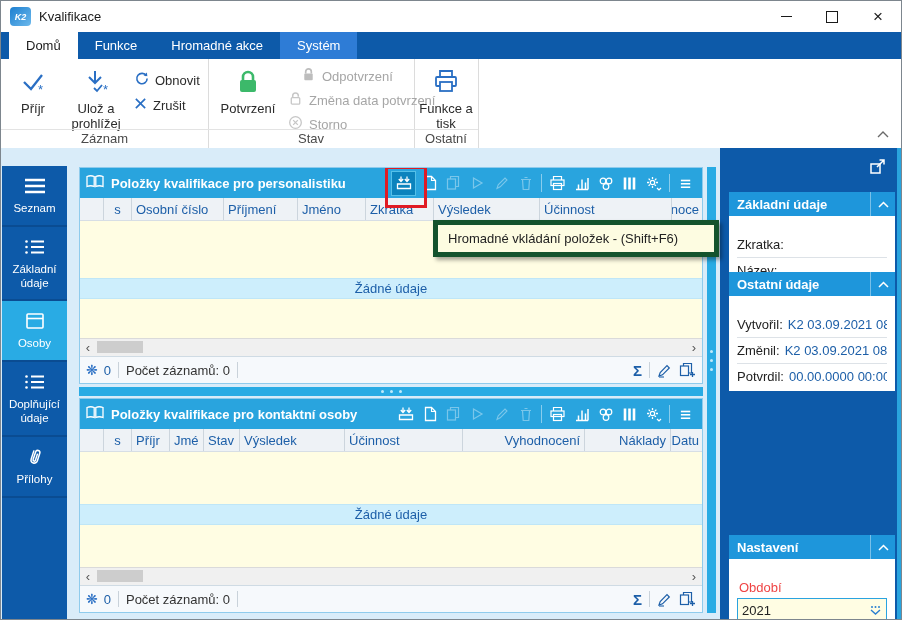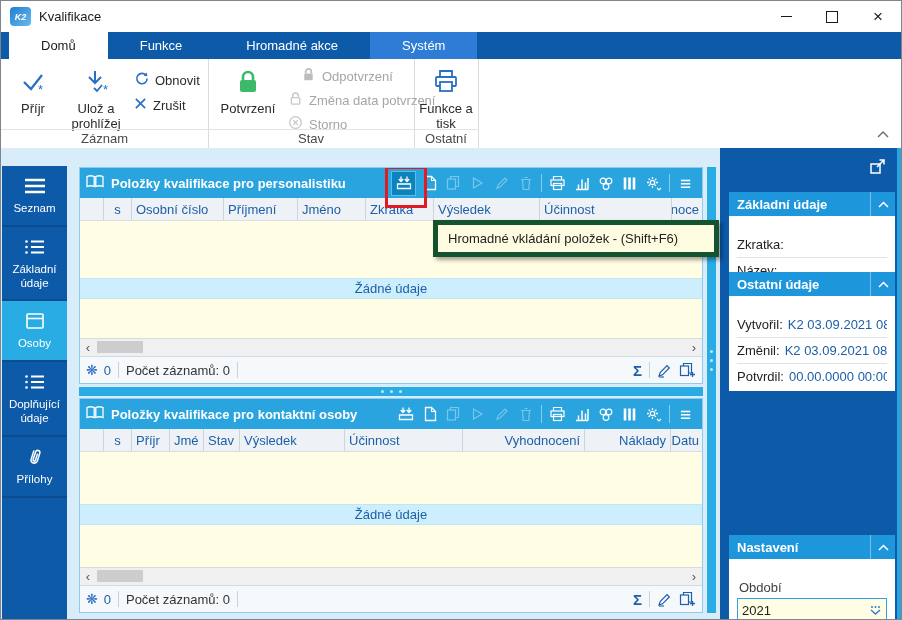--- a/index.html
+++ b/index.html
@@ -13,21 +13,21 @@
     font-size:9px;display:flex;align-items:center;justify-content:center;}
   .wintitle{position:absolute;left:38px;top:8px;font-size:13px;color:#1a1a1a;}
   .winctl{position:absolute;top:0;width:46px;height:31px;display:flex;align-items:center;justify-content:center;}
   .ctl-min{right:92px;} .ctl-max{right:46px;} .ctl-close{right:0;}
   .glyph-min{width:11px;height:0;border-top:1px solid #1a1a1a;display:block;}
   .glyph-max{width:10px;height:10px;border:1px solid #1a1a1a;display:block;}
   .glyph-close{font-size:17px;color:#1a1a1a;line-height:1;}
 
   
   .tabbar{position:absolute;left:0;top:31px;right:0;height:27px;background:#0d5aa9;display:flex;align-items:stretch;padding-left:8px;}
-  .tab{color:#fff;font-size:13px;display:flex;align-items:center;padding:0 32px;cursor:default;text-align:center;}
+  .tab{color:#fff;font-size:13px;display:flex;align-items:center;padding:0 17px;cursor:default;text-align:center;}
   .tab.active{background:#fff;color:#1a1a1a;}
   .tab.hl{background:#2e7cd6;}
 
   
   .ribbon{position:absolute;left:0;top:58px;right:0;height:89px;background:#fff;border-bottom:1px solid #c9dcea;}
   .rgroup{position:absolute;top:0;bottom:0;border-right:1px solid #dcdcdc;}
   .rgroup-label{position:absolute;left:0;right:0;bottom:1px;height:17px;border-top:1px solid #e3e3e3;
     text-align:center;font-size:13px;color:#4a4a4a;line-height:17px;}
   .bigbtn{position:absolute;top:6px;display:flex;flex-direction:column;align-items:center;font-size:13px;color:#2b2b2b;text-align:center;line-height:1.15;}
   .bigbtn .bicon{height:34px;display:flex;align-items:center;justify-content:center;margin-bottom:3px;}
@@ -94,21 +94,21 @@
   .extlink{position:absolute;right:14px;top:9px;}
   .rsection{position:absolute;left:9px;width:166px;}
   .rsec-head{height:24px;background:#1e96db;display:flex;align-items:center;color:#fff;font-weight:bold;font-size:13px;padding-left:8px;}
   .rsec-chev{margin-left:auto;width:24px;align-self:stretch;display:flex;align-items:center;justify-content:center;border-left:1px solid rgba(255,255,255,.4);}
   .rcard{background:#fff;padding:16px 0 2px 0;}
   .rrow{display:flex;align-items:center;min-height:25px;margin:0 8px;border-bottom:1px solid #dde2e7;font-size:13px;}
   .rrow:last-child{border-bottom:none;}
   .rlabel{color:#222;white-space:nowrap;}
   .rvalue{color:#1d5fa8;margin-left:5px;white-space:nowrap;overflow:hidden;}
   .sec-basic{top:44px;} .sec-other{top:124px;} .sec-settings{top:387px;}
-  .period-label{color:#404040;font-size:13px;margin:5px 0 3px 10px;}
+  .period-label{color:#ef4444;font-size:13px;margin:5px 0 3px 10px;}
   .period-wrap{position:relative;margin:0 8px 8px 8px;height:23px;border:1px solid #2aa3e0;background:#fffde3;display:flex;align-items:center;}
   .period-input{flex:1;border:none;background:transparent;font-family:"Liberation Sans",sans-serif;font-size:13px;color:#222;padding:0 4px;outline:none;min-width:0;}
   .dd-btn{width:22px;height:100%;display:flex;align-items:center;justify-content:center;}
 
   
   .tooltip{position:absolute;left:432px;top:219px;width:266px;height:27px;background:#fdfce1;border:5px solid #14532d;
     box-shadow:3px 3px 4px rgba(0,0,0,.35);display:flex;align-items:center;padding-left:10px;font-size:13px;color:#222;z-index:50;white-space:nowrap;}
 </style>
 </head>
 <body>

